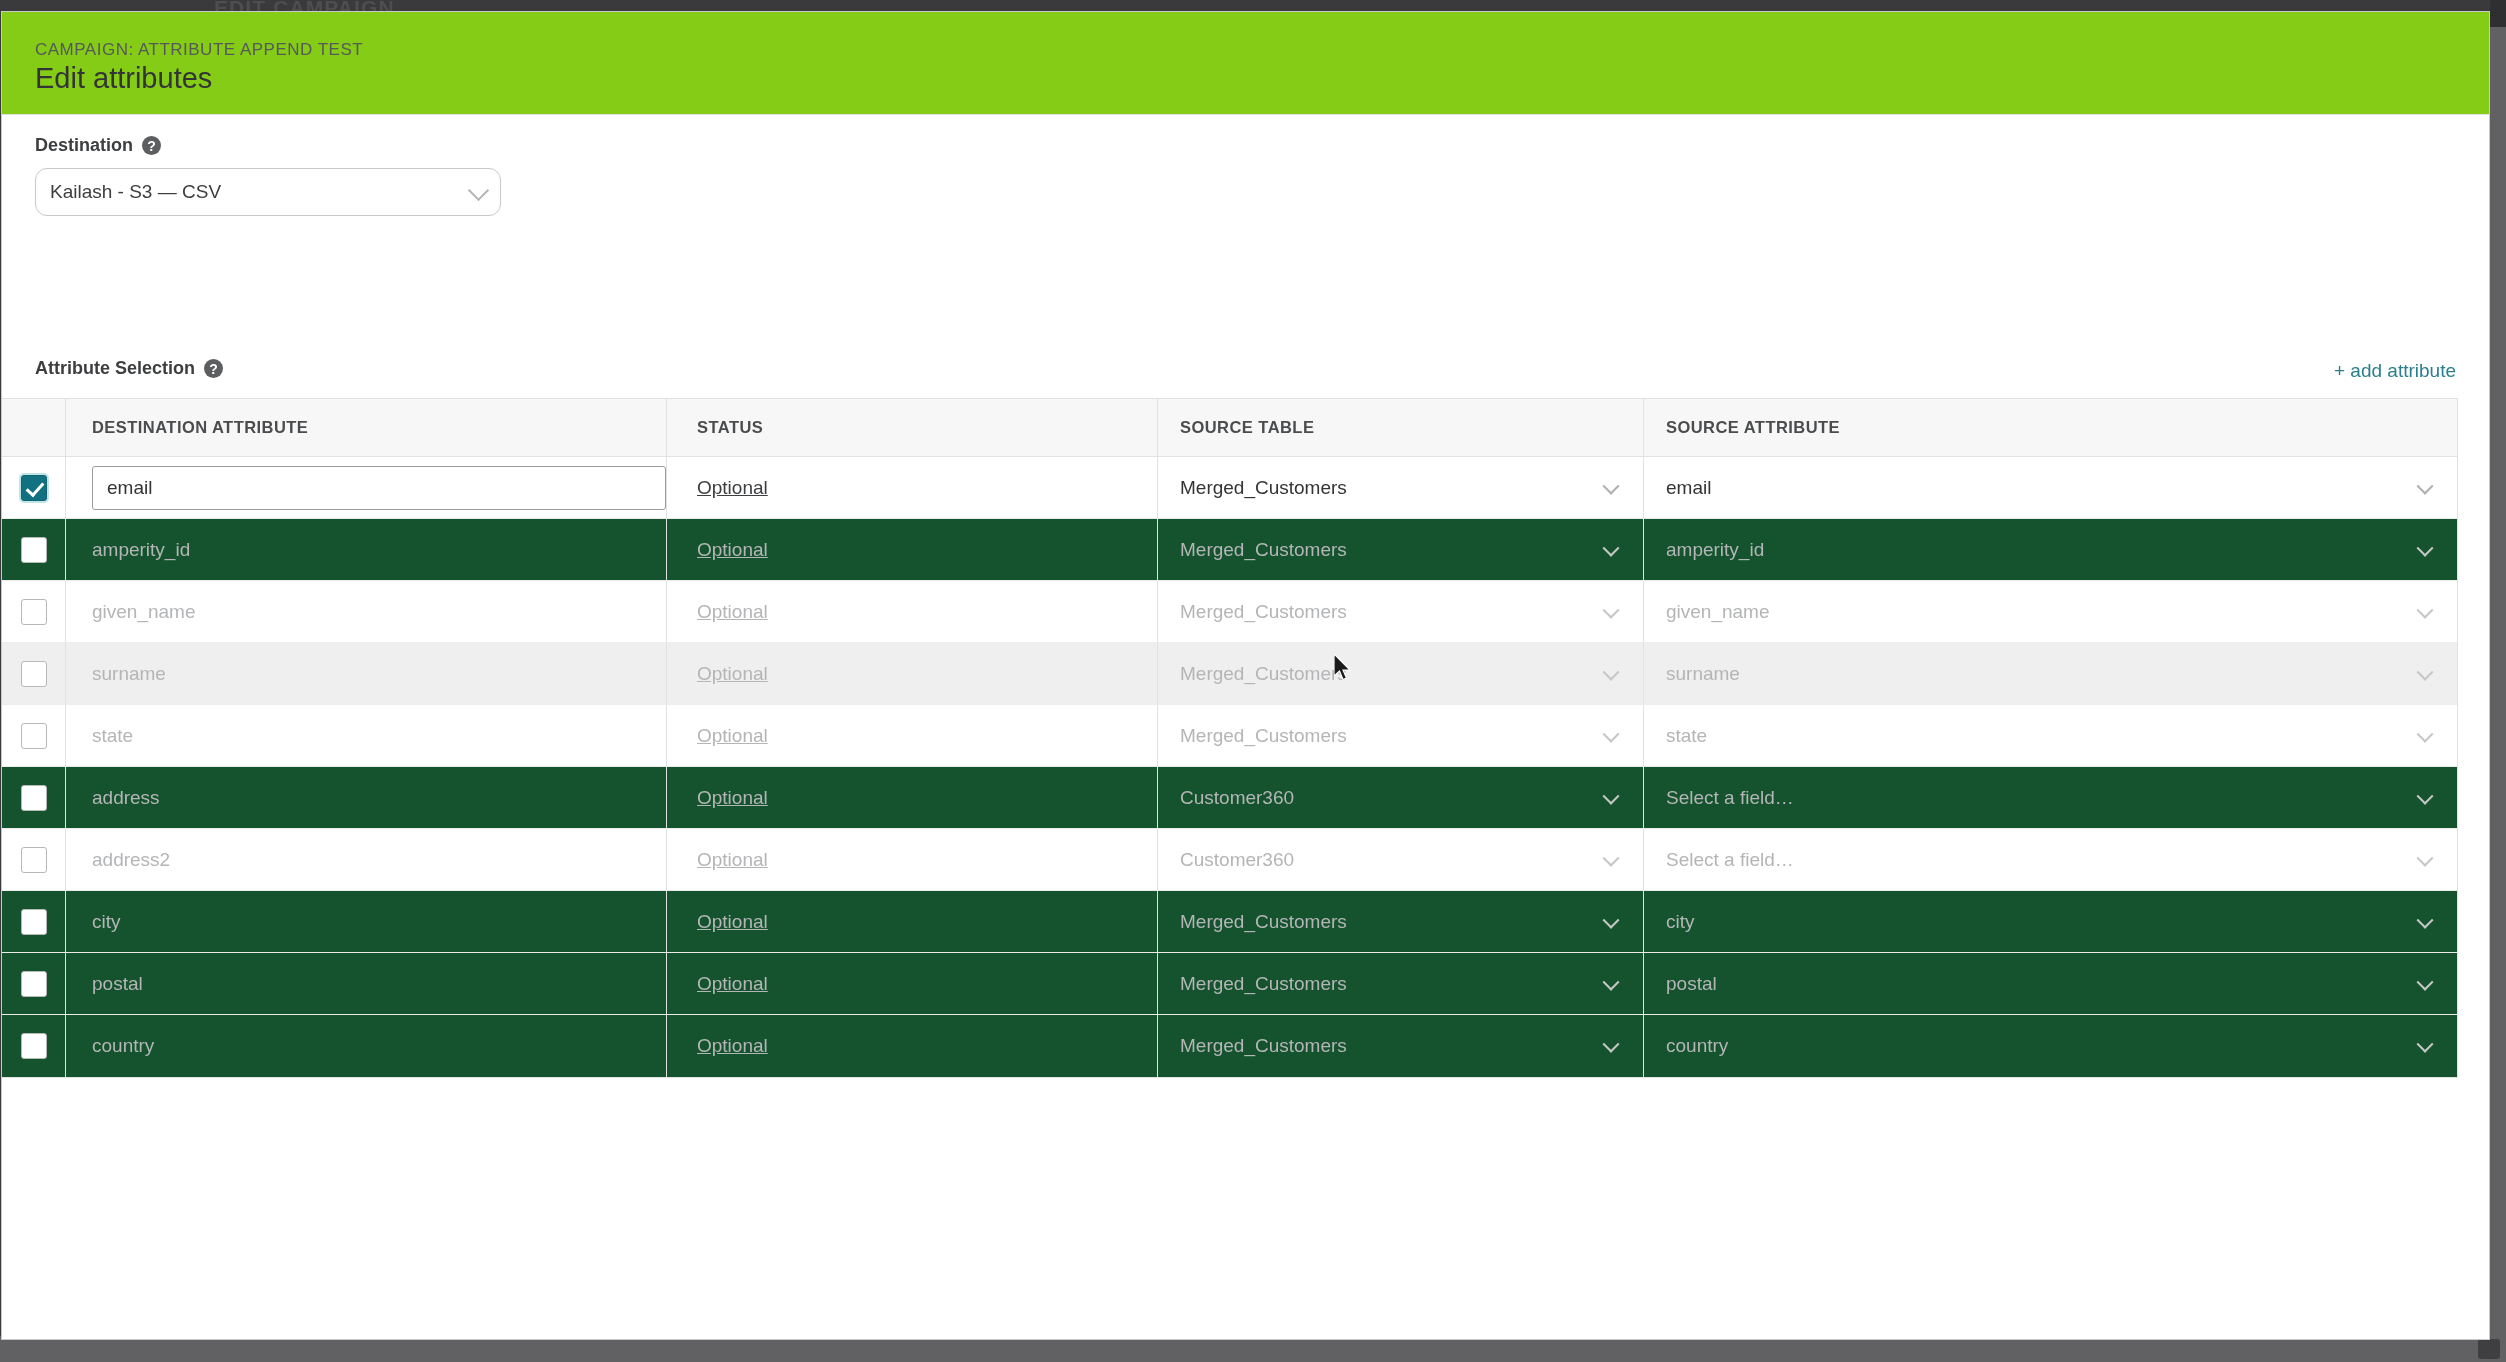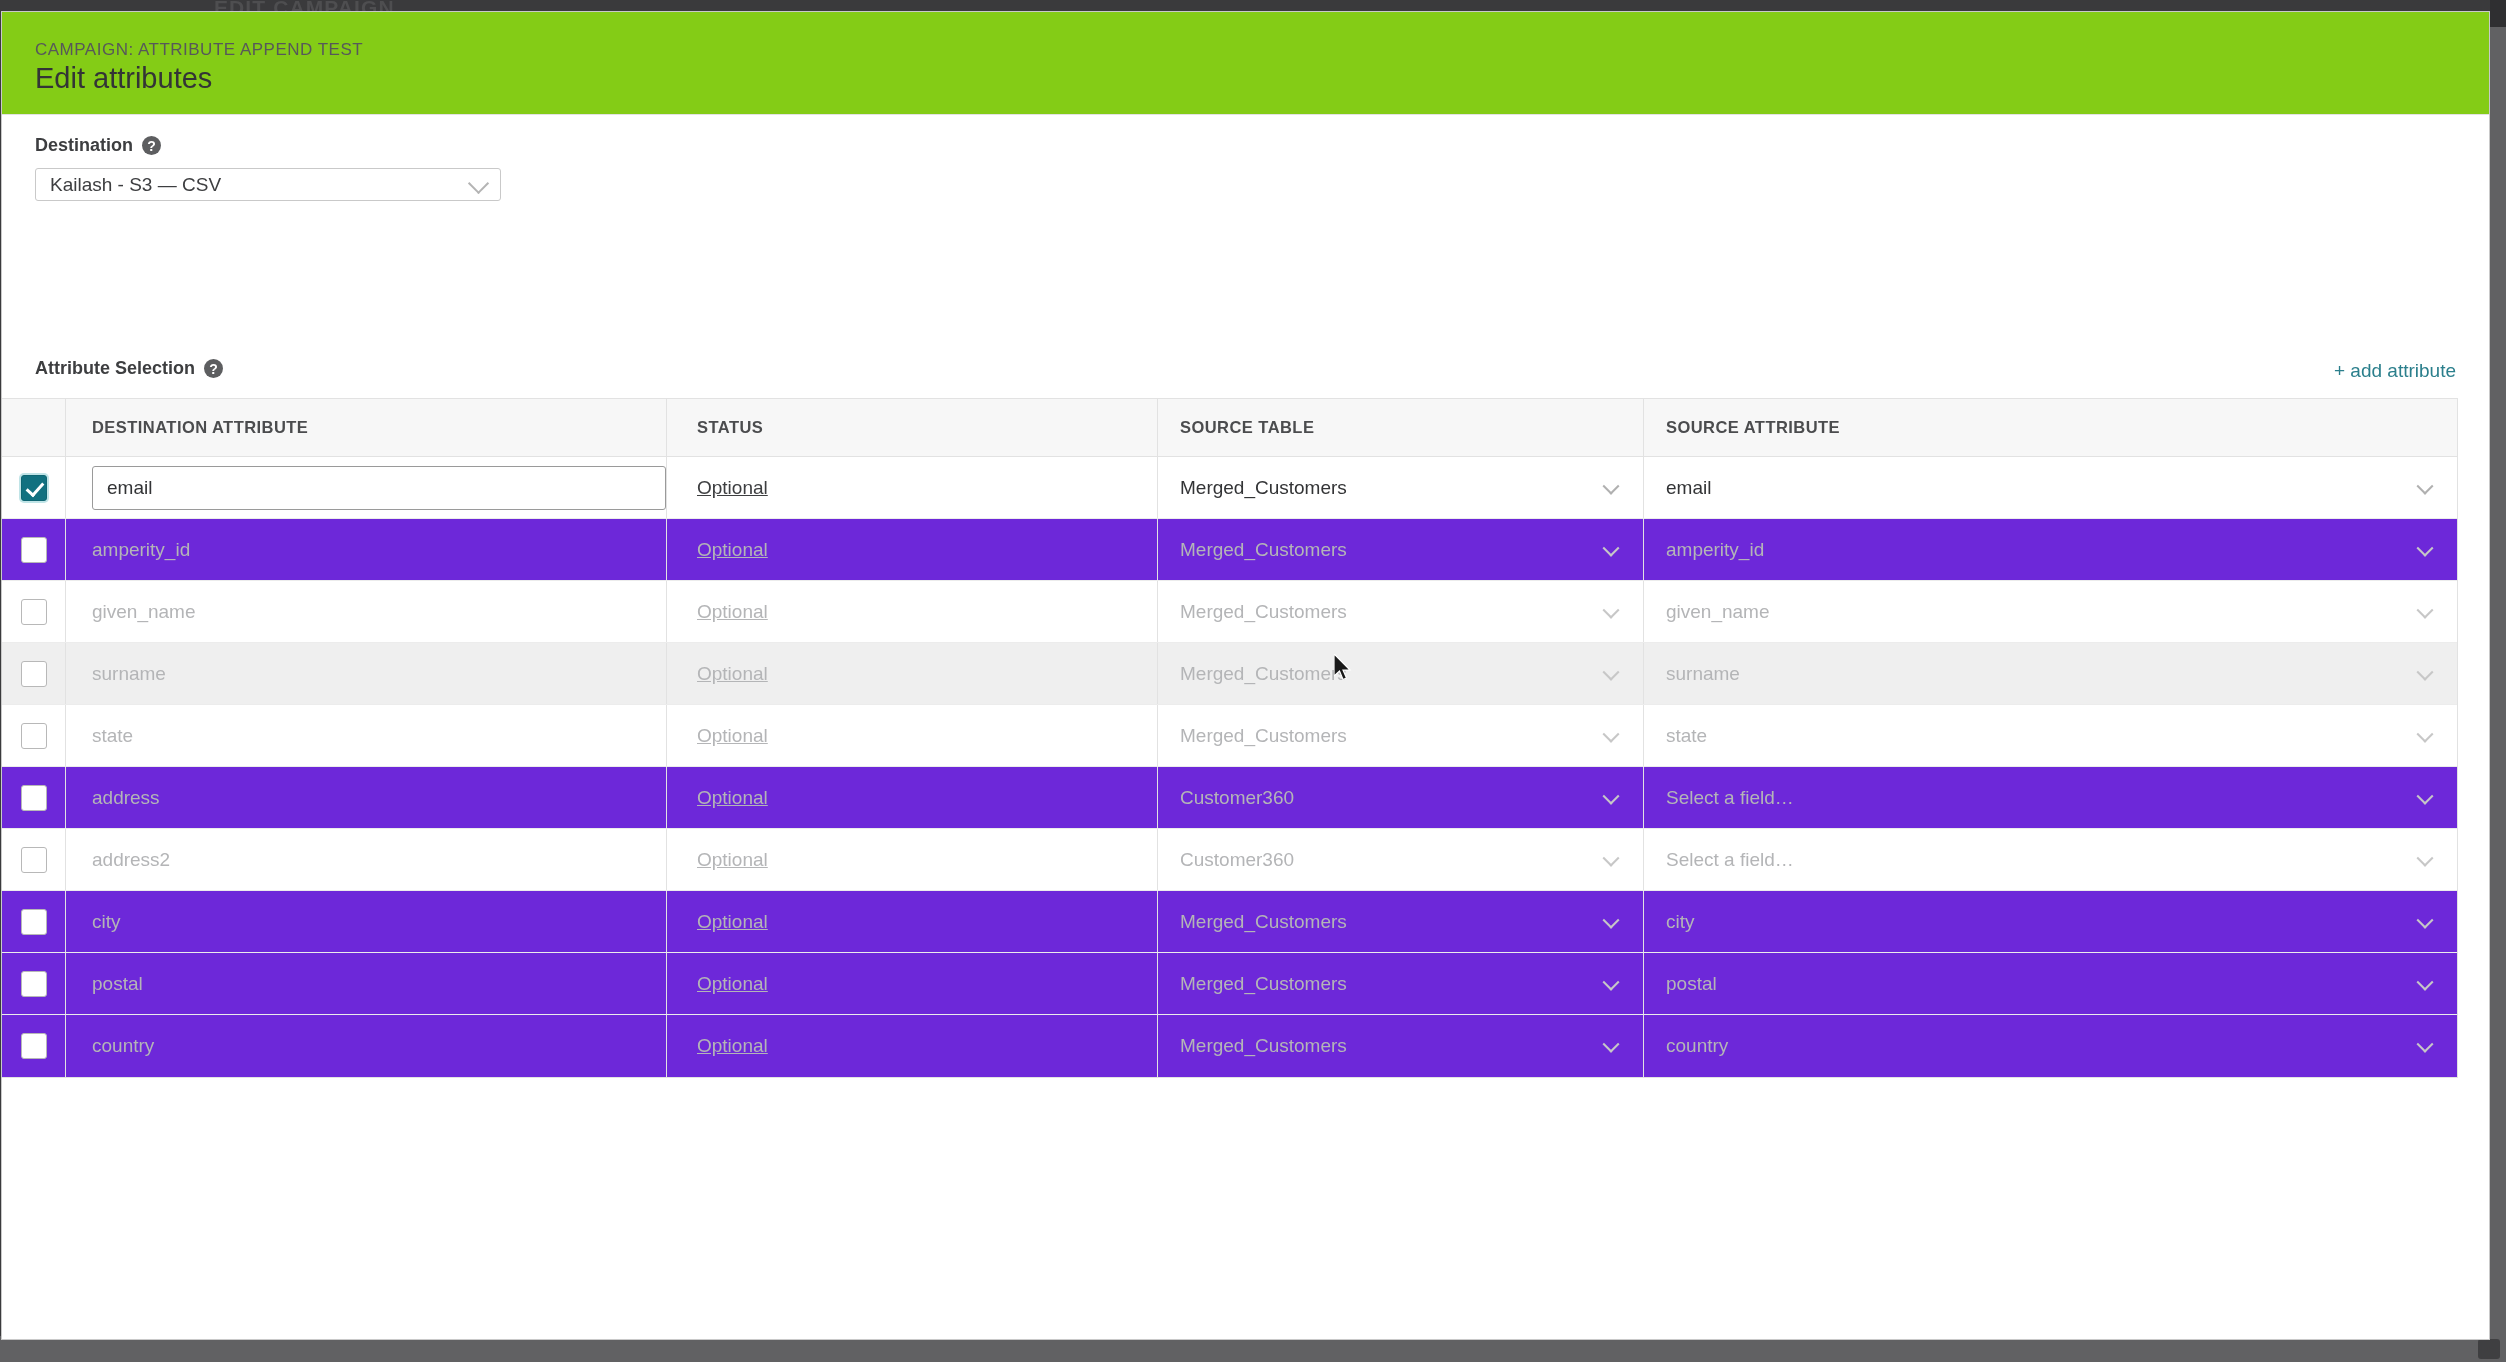--- a/index.html
+++ b/index.html
@@ -168,23 +168,23 @@
   }
 
   #destination-block {
     position: absolute;
     left: 33px;
     top: 20px;
   }
   #destination-select {
     margin-top: 12px;
     width: 466px;
-    height: 33px;
+    height: 48px;
     border: 1px solid #c9c9c9;
-    border-radius: 3px;
+    border-radius: 12px;
     background: #ffffff;
     display: flex;
     align-items: center;
     padding: 0 14px;
     font-size: 19px;
     color: #3d3e40;
     cursor: pointer;
     position: relative;
   }
   .chev {
@@ -274,21 +274,21 @@
     flex: 0 0 486px;
     padding-left: 22px;
     border-right: 1px solid #e2e2e2;
   }
   .c-attr {
     flex: 1 1 auto;
     padding-left: 22px;
   }
 
   
-  .trow.alt  { background: #6d28d9; }
+  .trow.alt  { background: #14532d; }
   .trow.plain{ background: #ffffff; }
   .trow.hovered { background: #efefef; }
 
   
   .cb {
     width: 26px;
     height: 26px;
     border: 1px solid #b8b8b8;
     border-radius: 3px;
     background: #ffffff;

